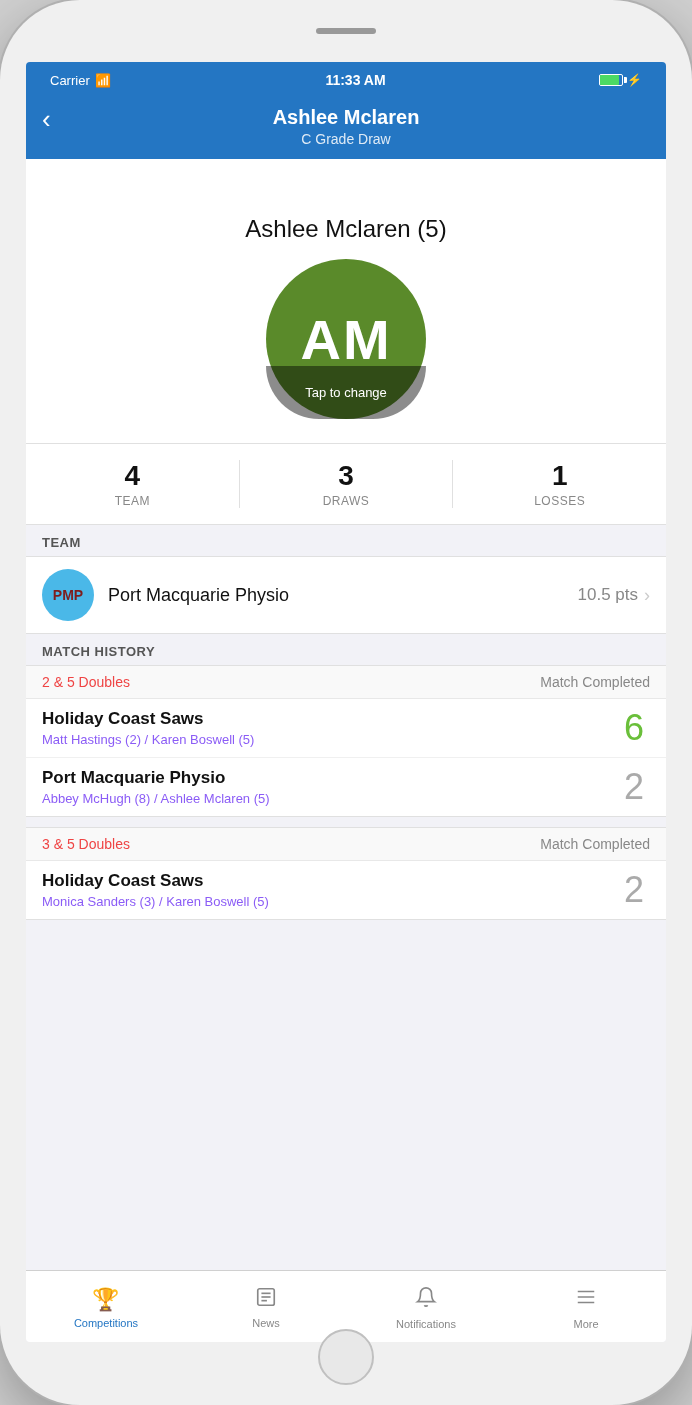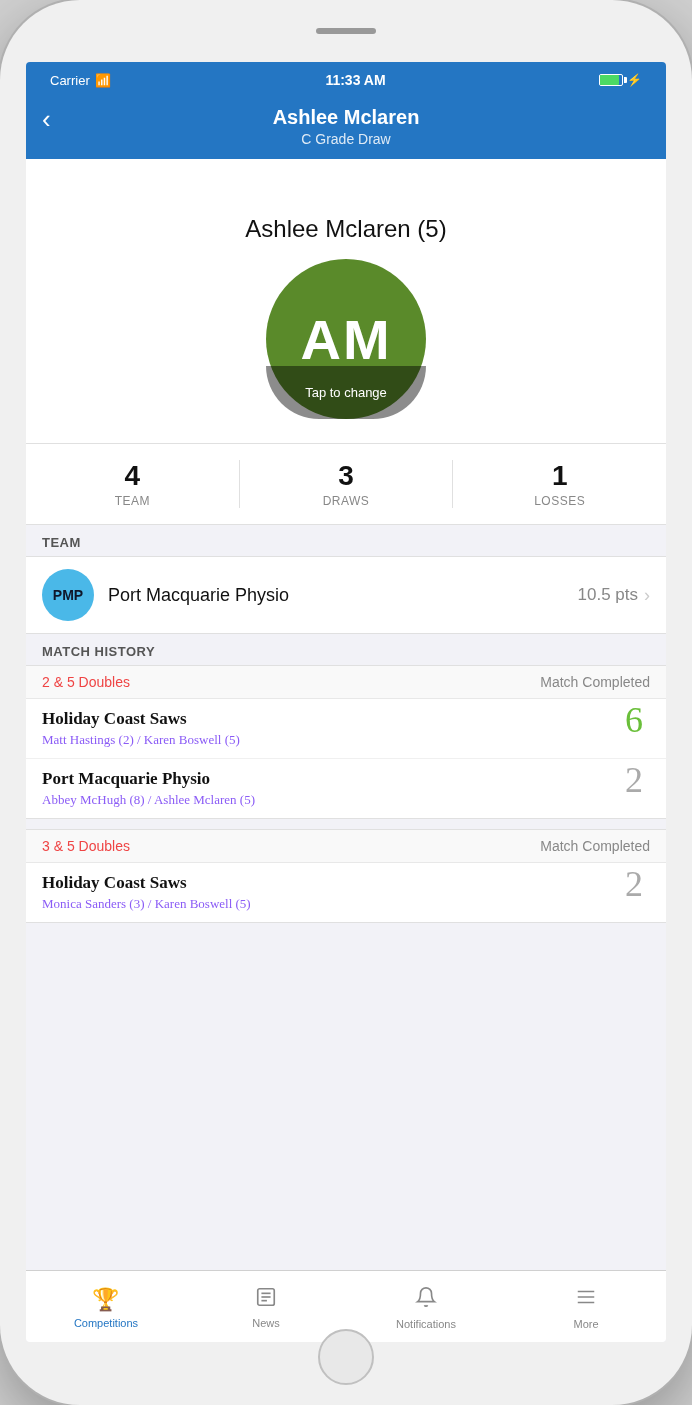--- a/index.html
+++ b/index.html
@@ -223,21 +223,21 @@
       padding: 12px 16px;
     }
     .team-logo {
       width: 52px;
       height: 52px;
       border-radius: 50%;
       background: #4ab8e8;
       display: flex;
       align-items: center;
       justify-content: center;
-      color: #0f172a;
+      color: #7f1d1d;
       font-weight: 700;
       font-size: 14px;
       flex-shrink: 0;
       margin-right: 14px;
     }
     .team-name {
       font-size: 18px;
       color: #111;
       flex: 1;
     }
@@ -273,23 +273,22 @@
     .match-type {
       font-size: 14px;
       color: #ef4444;
     }
     .match-status {
       font-size: 14px;
       color: #888;
     }
     .match-entry {
       display: flex;
-      align-items: flex-start;
+      align-items: center;
       border-bottom: 1px solid #f0f0f0;
-      font-family: Liberation Serif, serif;
     }
     .match-entry:last-child {
       border-bottom: none;
     }
     .match-info {
       flex: 1;
       padding: 10px 16px;
     }
     .match-team-name {
       font-size: 17px;

